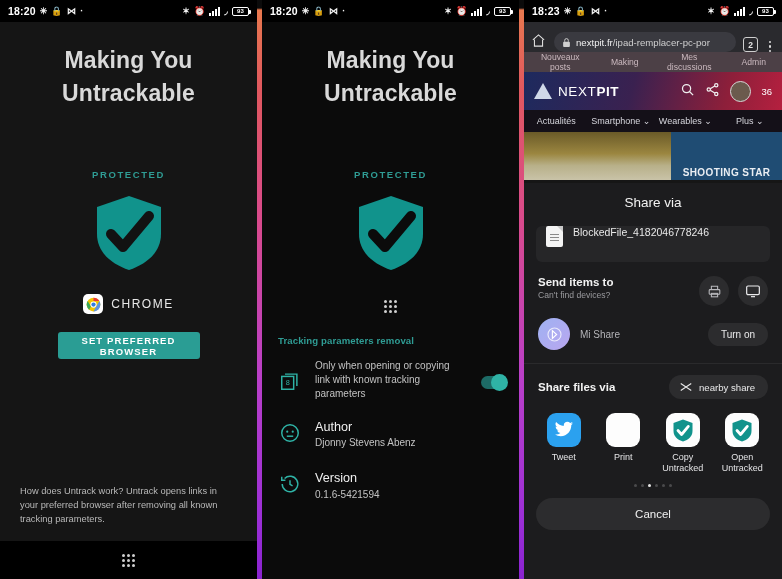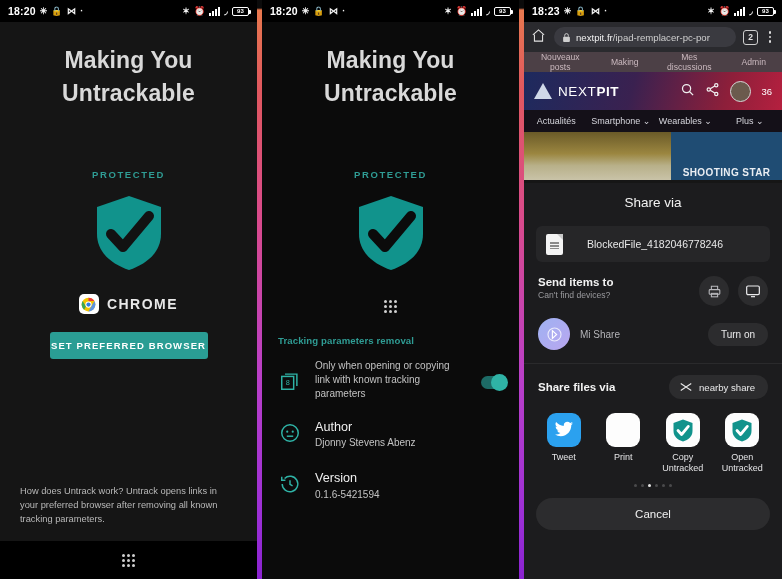--- a/index.html
+++ b/index.html
@@ -51,24 +51,24 @@
     font-size: 9.5px; font-weight: bold; letter-spacing: 1.6px;
   }
   .shield-wrap { display: flex; justify-content: center; margin-top: 14px; }
   .shield { width: 72px; height: 78px; }
 
   .browser-chip { display:flex; align-items:center; justify-content:center; gap:8px; margin-top: 22px; }
   .chrome-badge {
     width: 20px; height: 20px; border-radius: 5px; background: #fff;
     display:flex; align-items:center; justify-content:center;
   }
-  .browser-chip span { color:#e8e8e8; font-size:14px; font-weight:bold; letter-spacing:1.5px; }
+  .browser-chip span { color:#e8e8e8; font-size:12px; font-weight:normal; letter-spacing:1.5px; }
 
   .pref-btn {
-    display:block; margin: 18px auto 0; width: 158px; height: 27px;
+    display:block; margin: 18px auto 0; width: 142px; height: 27px;
     background: #2a9d94; color:#fff; border:none; border-radius: 3px;
     font-family:"Liberation Sans",sans-serif;
     font-size: 9.5px; font-weight: bold; letter-spacing: 1.1px; cursor:pointer;
   }
 
   .footnote {
     position: absolute; left: 20px; right: 20px; bottom: 52px;
     color: #b9b9b9; font-size: 9.3px; line-height: 1.5;
   }
   .navpill {
@@ -92,21 +92,21 @@
     flex:0 0 auto; width:26px; height:13px; border-radius:7px; background:#1d6b66;
     position:relative; margin-top:18px; margin-left:6px; cursor:pointer;
   }
   .toggle::after { content:""; position:absolute; right:-1px; top:-2px; width:17px; height:17px;
     border-radius:50%; background:#2fb3a6; }
   .about-rows { margin-top: 2px; }
   .about-rows .row { padding-top: 10px; padding-bottom: 10px; }
   .about-rows .row-ico { margin-top: 2px; }
 
   
-  .omnibar { height: 30px; background:#2a2a2e; display:flex; align-items:center; padding: 0 7px; gap:7px; }
+  .omnibar { height: 30px; background:#2a2a2e; display:flex; align-items:flex-end; padding: 0 7px; gap:7px; }
   .home-ico { flex:0 0 16px; }
   .url-pill {
     flex:1; height:20px; background:#3a3a40; border-radius:10px;
     display:flex; align-items:center; gap:5px; padding: 0 8px; overflow:hidden;
   }
   .url-text { color:#cfcfcf; font-size:9.6px; white-space:nowrap; overflow:hidden; }
   .url-text b { color:#f0f0f0; font-weight:normal; }
   .tabcount {
     flex:0 0 15px; width:15px; height:15px; border:1.6px solid #cfcfcf; border-radius:3px;
     color:#e4e4e4; font-size:8.5px; display:flex; align-items:center; justify-content:center; font-weight:bold;
@@ -136,21 +136,21 @@
   .hero-img { height:48px; display:flex; }
   .hero-img .photo { flex: 0 0 57%; background: linear-gradient(180deg,#6a5a28 0%,#9b8640 45%,#b8b089 70%,#c9c3a8 100%); }
   .hero-img .ad { flex:1; background:#1f4c73; position:relative; display:flex; align-items:flex-end; justify-content:center; }
   .hero-img .ad-txt { color:#e9edf2; font-size:10px; font-weight:bold; letter-spacing:.4px; padding-bottom:2px; }
 
   
   .sheet { position:absolute; left:0; right:0; bottom:0; top:183px; background:#1c1c1e; }
   .sheet-title { text-align:center; color:#f2f2f2; font-size:13.5px; margin-top:12px; }
   .file-pill {
     margin: 16px 12px 0; height:36px; background:#262628; border-radius:6px;
-    display:flex; align-items:center; gap:24px; padding: 0 10px;
+    display:flex; align-items:flex-start; gap:10px; padding: 0 10px;
   }
   .file-ico { width:17px; height:21px; background:#f4f4f4; border-radius:2px; position:relative; flex:0 0 17px; }
   .file-ico::before { content:""; position:absolute; right:0; top:0; border-left:6px solid transparent; border-top:6px solid #c9c9c9; }
   .file-ico::after { content:""; position:absolute; left:4px; top:8px; width:9px; height:7px;
     background: repeating-linear-gradient(to bottom,#8a8a8a 0 1.5px,transparent 1.5px 3px); }
   .file-name { color:#e8e8e8; font-size:10.5px; }
 
   .send-row { display:flex; padding: 14px 14px 0; }
   .send-l h3 { color:#f2f2f2; font-size:11.5px; font-weight:bold; }
   .send-l p { color:#9a9a9e; font-size:8.6px; margin-top:2px; }

